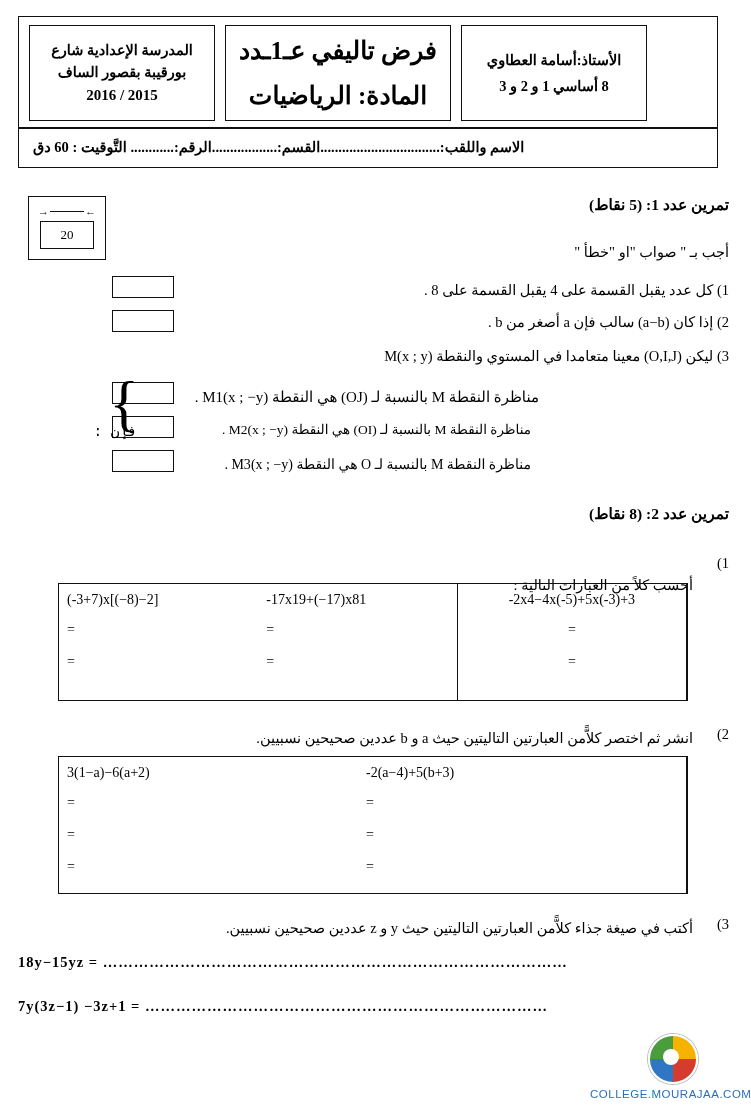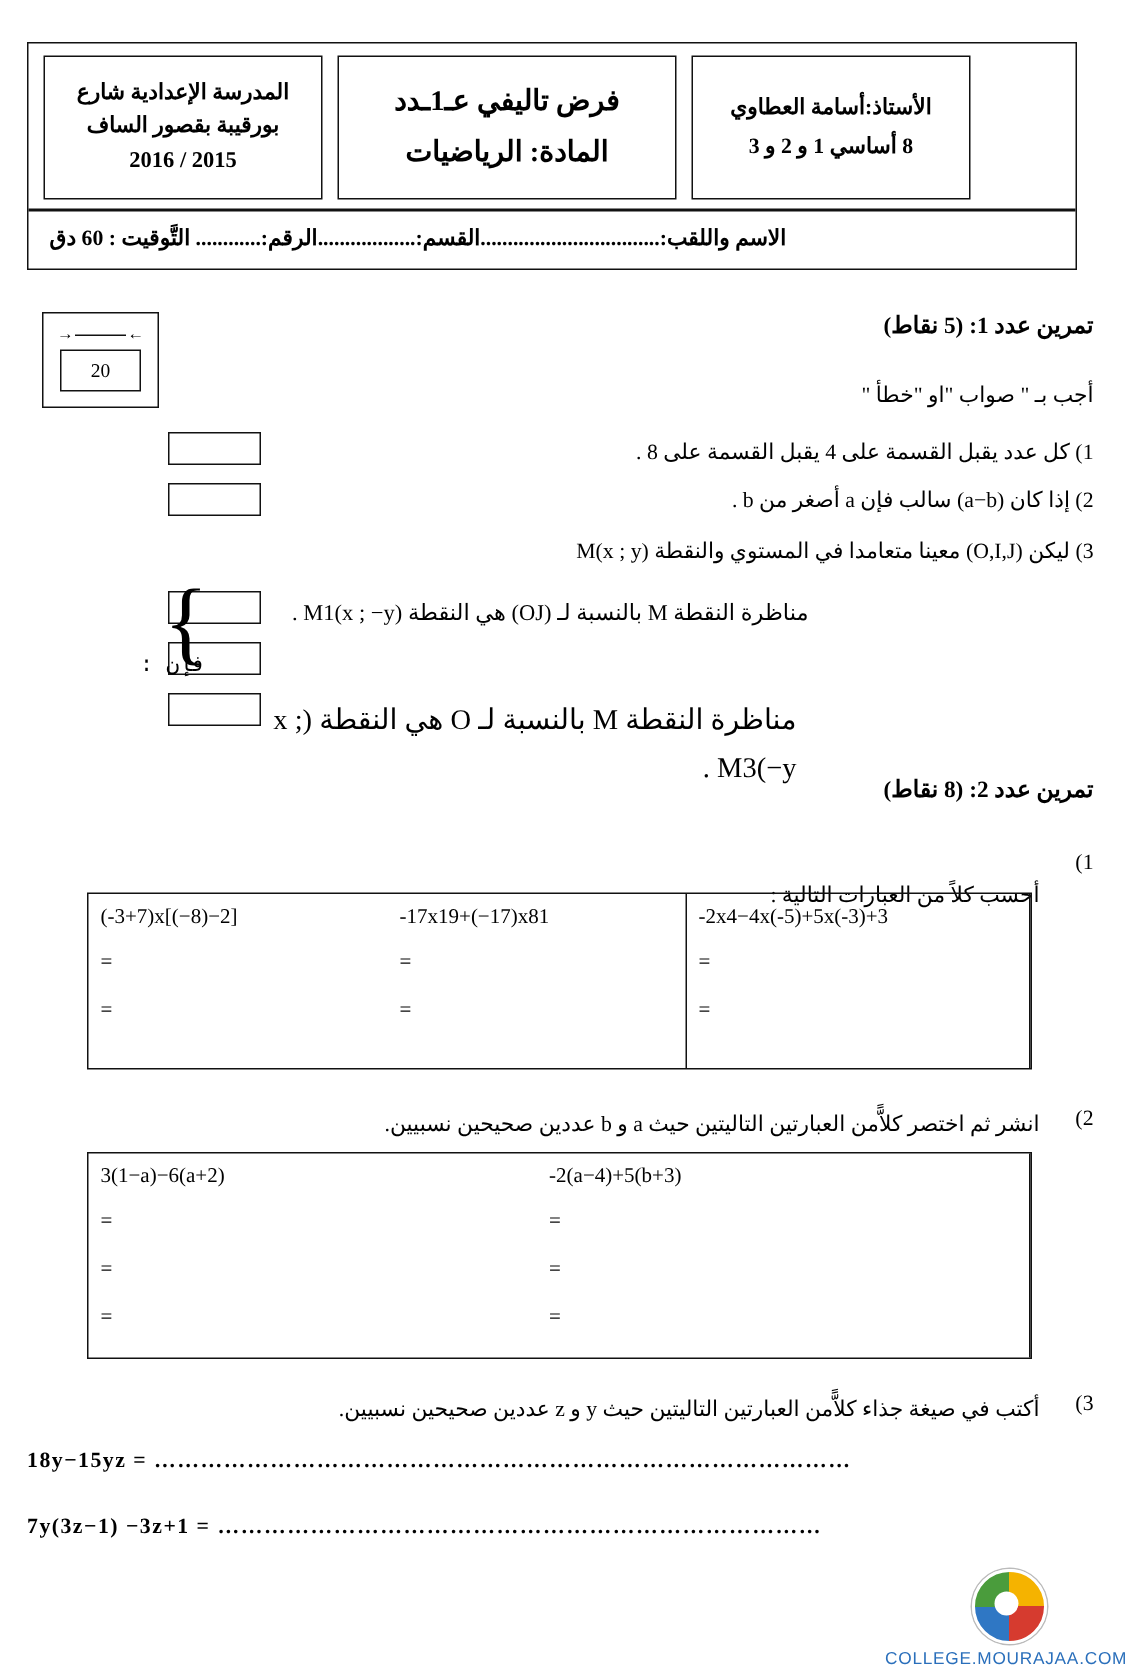--- a/index.html
+++ b/index.html
@@ -7,21 +7,20 @@
     width:751px;height:1111px;
     background:#ffffff;
     font-family:"Liberation Serif", serif;
     color:#000;
     position:relative;
     overflow:hidden;
   }
   .page{
     position:absolute; inset:0;
     background:#fff;
-    margin-top:12px;
   }
   
   .header-outer{
     position:absolute;
     left:18px; top:16px; width:700px; height:152px;
     border:1.5px solid #111;
     box-sizing:border-box;
   }
   .header-row{
     position:absolute; left:0; top:0; right:0; height:110px;
@@ -34,21 +33,21 @@
   .hcell{
     border:1.5px solid #111;
     box-sizing:border-box;
     display:flex;flex-direction:column;
     align-items:center;justify-content:center;
     text-align:center;
     font-weight:bold;
     padding:4px 6px;
   }
   .hcell.school{ width:186px; height:96px; font-size:14.5px; line-height:1.55;}
-  .hcell.title{ width:226px; height:96px; font-size:19px; line-height:1.8;}
+  .hcell.title{ width:226px; height:96px; font-size:25px; line-height:1.8;}
   .hcell.teacher{ width:186px; height:96px; font-size:14.5px; line-height:1.8;}
   .hcell .yr{font-size:15px;}
   .header-line{
     position:absolute; left:0; right:0; top:110px; height:1.5px; background:#111;
   }
   .ident{
     position:absolute; left:0; right:0; top:112px; height:36px;
     display:flex; flex-direction:row-reverse; align-items:center;
     padding:0 14px; box-sizing:border-box;
     font-size:14.5px; font-weight:bold;
@@ -182,23 +181,24 @@
   <div class="ans-box" style="left:112px;top:276px;width:62px;height:22px;"></div>
 
   <div class="txt" style="top:310px;right:22px;width:580px;">2) إذا كان (a−b) سالب فإن a أصغر من b .</div>
   <div class="ans-box" style="left:112px;top:310px;width:62px;height:22px;"></div>
 
   <div class="txt" style="top:344px;right:22px;width:600px;">3) ليكن (O,I,J) معينا متعامدا في المستوي  والنقطة (x ; y)M</div>
 
   <div class="txt" style="top:385px;right:212px;width:400px;font-size:15px;">مناظرة النقطة M  بالنسبة لـ (OJ) هي النقطة (x ; −y)M1 .</div>
   <div class="ans-box" style="left:112px;top:382px;width:62px;height:22px;"></div>
 
+  <div class="txt" style="top:419px;right:220px;width:400px;font-size:13.5px;">مناظرة النقطة M  بالنسبة لـ (OI) هي النقطة (x ; −y)M2 .</div>
   <div class="ans-box" style="left:112px;top:416px;width:62px;height:22px;"></div>
 
-  <div class="txt" style="top:453px;right:220px;width:400px;font-size:19px;">مناظرة النقطة M  بالنسبة لـ  O   هي النقطة (x ; −y)M3 .</div>
+  <div class="txt" style="top:453px;right:220px;width:400px;font-size:14px;">مناظرة النقطة M  بالنسبة لـ  O   هي النقطة (x ; −y)M3 .</div>
   <div class="ans-box" style="left:112px;top:450px;width:62px;height:22px;"></div>
 
   <div class="brace" style="right:612px;top:372px;">}</div>
   <div class="txt" style="top:420px;right:614px;width:60px;font-family:Liberation Mono, monospace;">فإن :</div>
 
   <div class="ex-title" style="top:505px;">تمرين عدد 2: (8 نقاط)</div>
 
   <div class="num-label" style="top:555px;right:22px;">1)</div>
   <div class="txt" style="top:573px;right:58px;width:560px;">أحسب كلاً من العبارات التالية :</div>
 
@@ -206,21 +206,21 @@
     <div class="col" style="width:200px;">
       <div class="expr">(-3+7)x[(−8)−2]</div>
       <div class="eq">=</div>
       <div class="eq">=</div>
     </div>
     <div class="col" style="width:200px;">
       <div class="expr">-17x19+(−17)x81</div>
       <div class="eq">=</div>
       <div class="eq">=</div>
     </div>
-    <div class="col" style="width:230px;">
+    <div class="col" style="width:230px;text-align:center;">
       <div class="expr">-2x4−4x(-5)+5x(-3)+3</div>
       <div class="eq">=</div>
       <div class="eq">=</div>
     </div>
   </div>
 
   <div class="num-label" style="top:726px;right:22px;">2)</div>
   <div class="txt" style="top:726px;right:58px;width:570px;">انشر ثم اختصر كلاًّمن العبارتين التاليتين حيث a و b عددين صحيحين نسبيين.</div>
 
   <div class="grid" style="left:58px;top:756px;width:630px;height:138px;">

